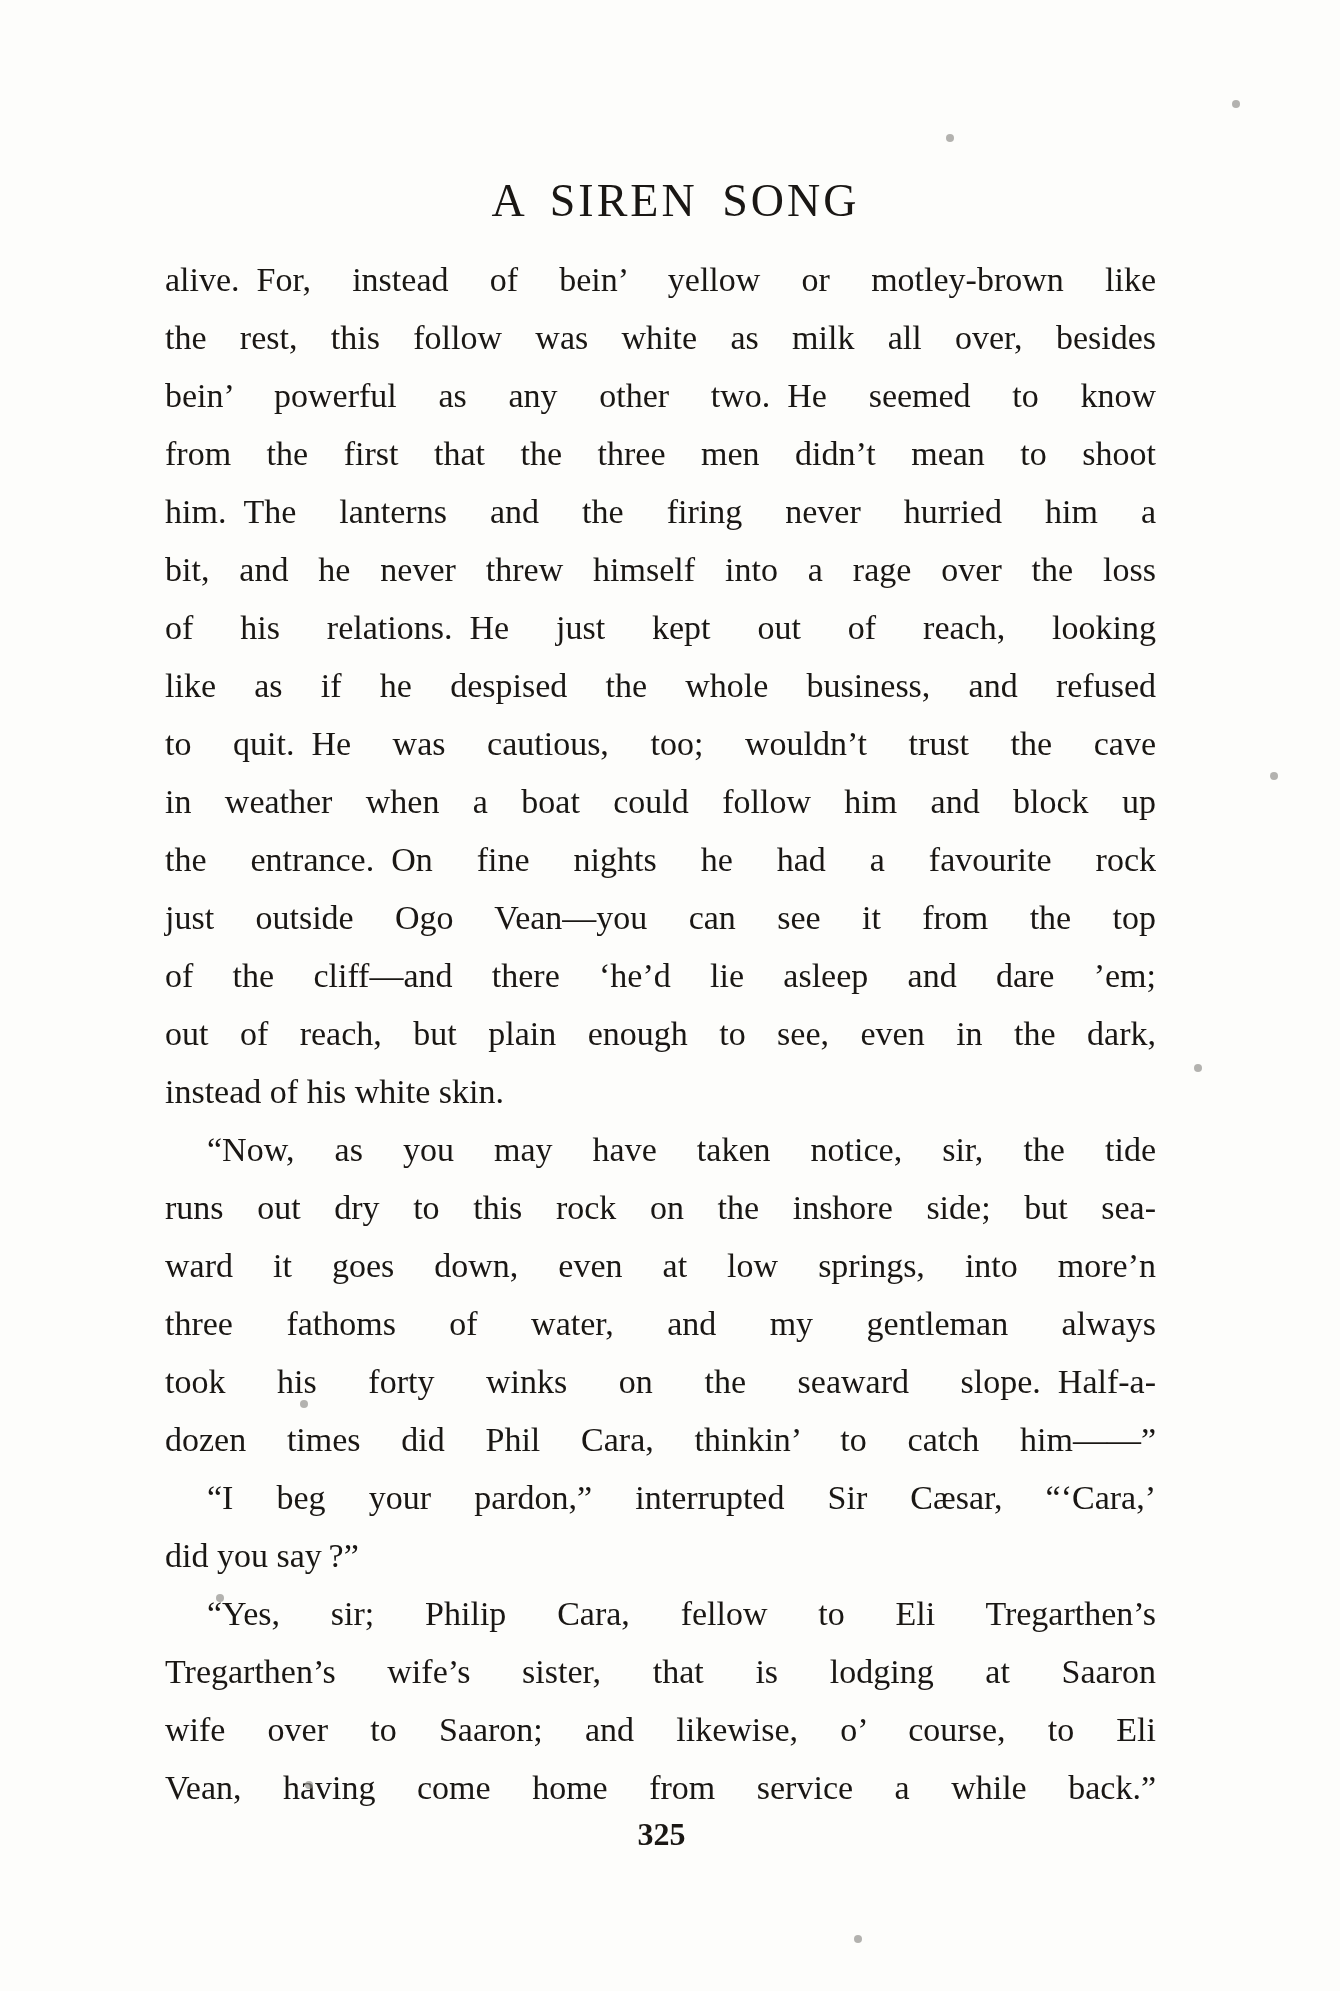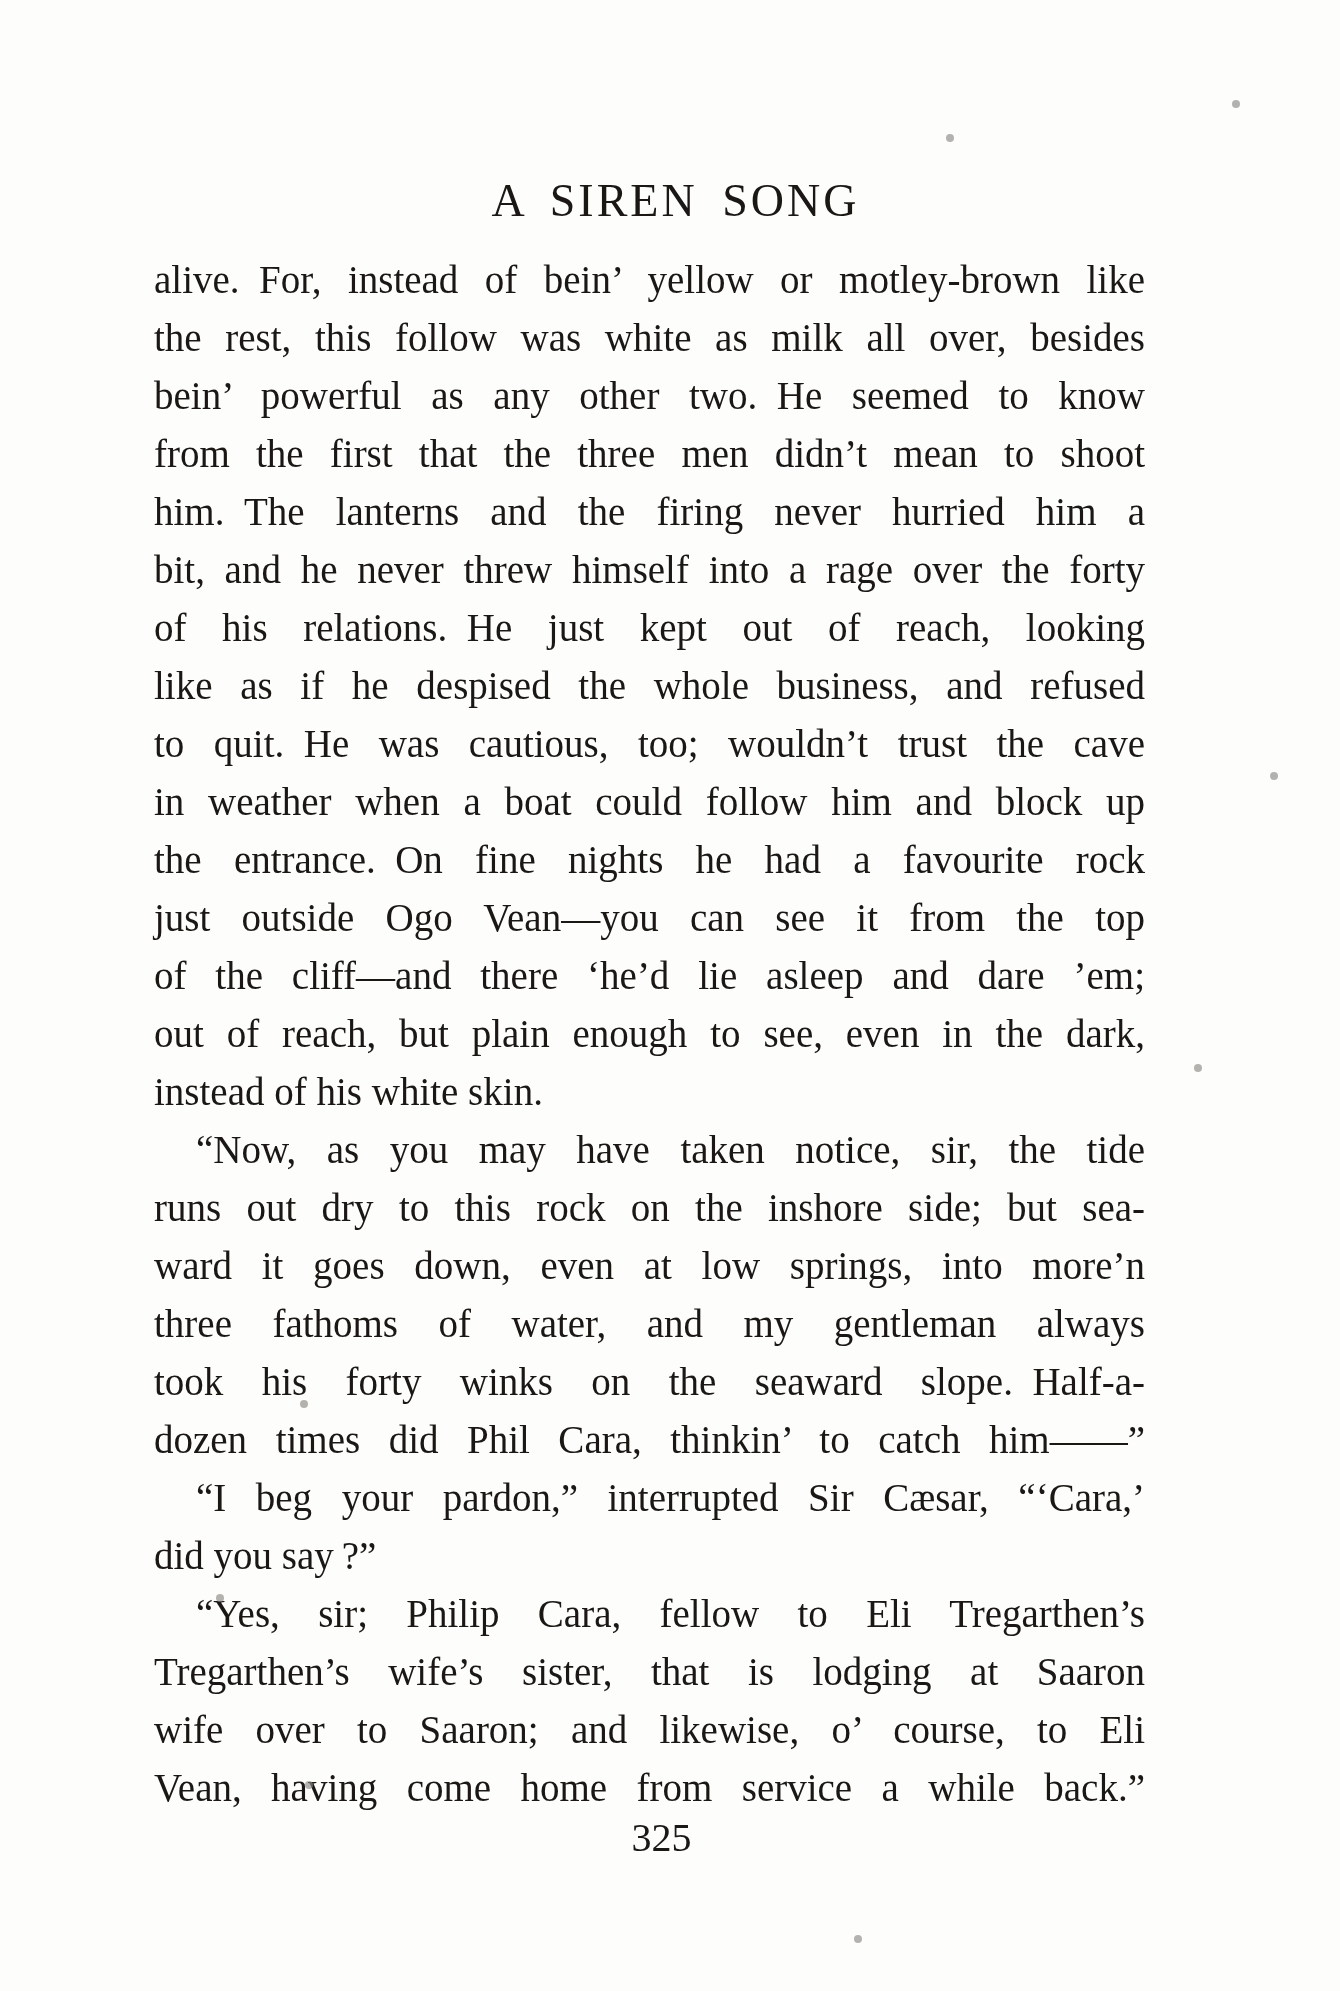--- a/index.html
+++ b/index.html
@@ -14,51 +14,51 @@
     overflow:hidden;
   }
   .title {
     position:absolute; top:166px; left:150px; width:1007px;
     text-align:center;
     font-size:46px; font-weight:normal; line-height:1;
     letter-spacing:3px; word-spacing:10px;
     transform:translateX(14px);
   }
   .body {
-    position:absolute; top:235px; left:138px; width:1007px;
-    font-size:39px;
+    position:absolute; top:235px; left:149px; width:1007px;
+    font-size:34px;
   }
   .line {
     height:58px; line-height:58px;
     text-align:justify; text-align-last:justify;
     overflow:visible;
   }
   .line.last { text-align-last:left; }
   .line.indent { text-indent:42px; }
   .folio {
     position:absolute; top:1806px; left:150px; width:1007px;
-    text-align:center; font-size:40px; line-height:1;
+    text-align:center; font-size:32px; line-height:1;font-weight:bold;
   }
   .speck {
     position:absolute; width:4px; height:4px; border-radius:50%;
     background:#8c8a86; opacity:.65;
   }
 </style>
 </head>
 <body>
 
 <div class="page">
   <h1 class="title">A SIREN SONG</h1>
   <div class="body">
       <div class="line">alive. For, instead of bein’ yellow or motley-brown like</div>
       <div class="line">the rest, this follow was white as milk all over, besides</div>
       <div class="line">bein’ powerful as any other two. He seemed to know</div>
       <div class="line">from the first that the three men didn’t mean to shoot</div>
       <div class="line">him. The lanterns and the firing never hurried him a</div>
-      <div class="line">bit, and he never threw himself into a rage over the forty</div>
+      <div class="line">bit, and he never threw himself into a rage over the loss</div>
       <div class="line">of his relations. He just kept out of reach, looking</div>
       <div class="line">like as if he despised the whole business, and refused</div>
       <div class="line">to quit. He was cautious, too; wouldn’t trust the cave</div>
       <div class="line">in weather when a boat could follow him and block up</div>
       <div class="line">the entrance. On fine nights he had a favourite rock</div>
       <div class="line">just outside Ogo Vean—you can see it from the top</div>
       <div class="line">of the cliff—and there ‘he’d lie asleep and dare ’em;</div>
       <div class="line">out of reach, but plain enough to see, even in the dark,</div>
       <div class="line last">instead of his white skin.</div>
       <div class="line indent">“Now, as you may have taken notice, sir, the tide</div>

